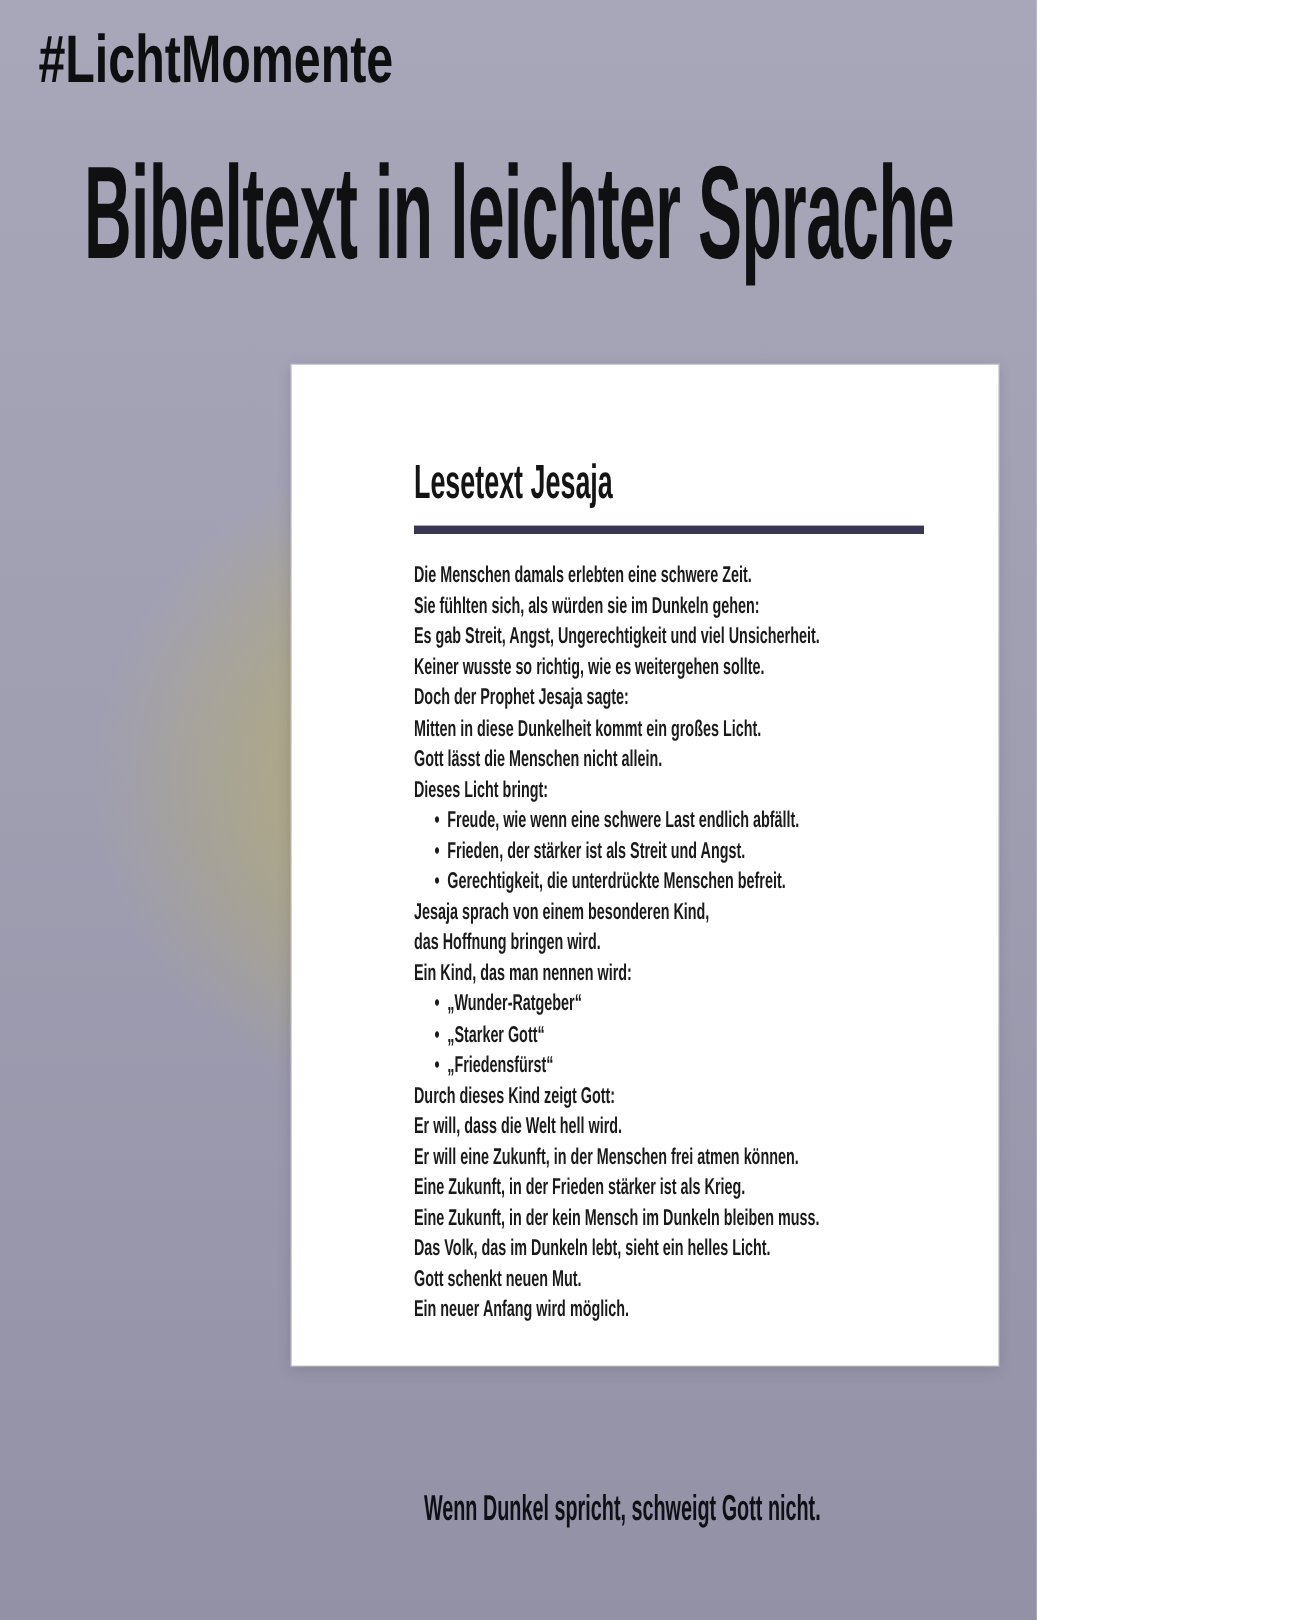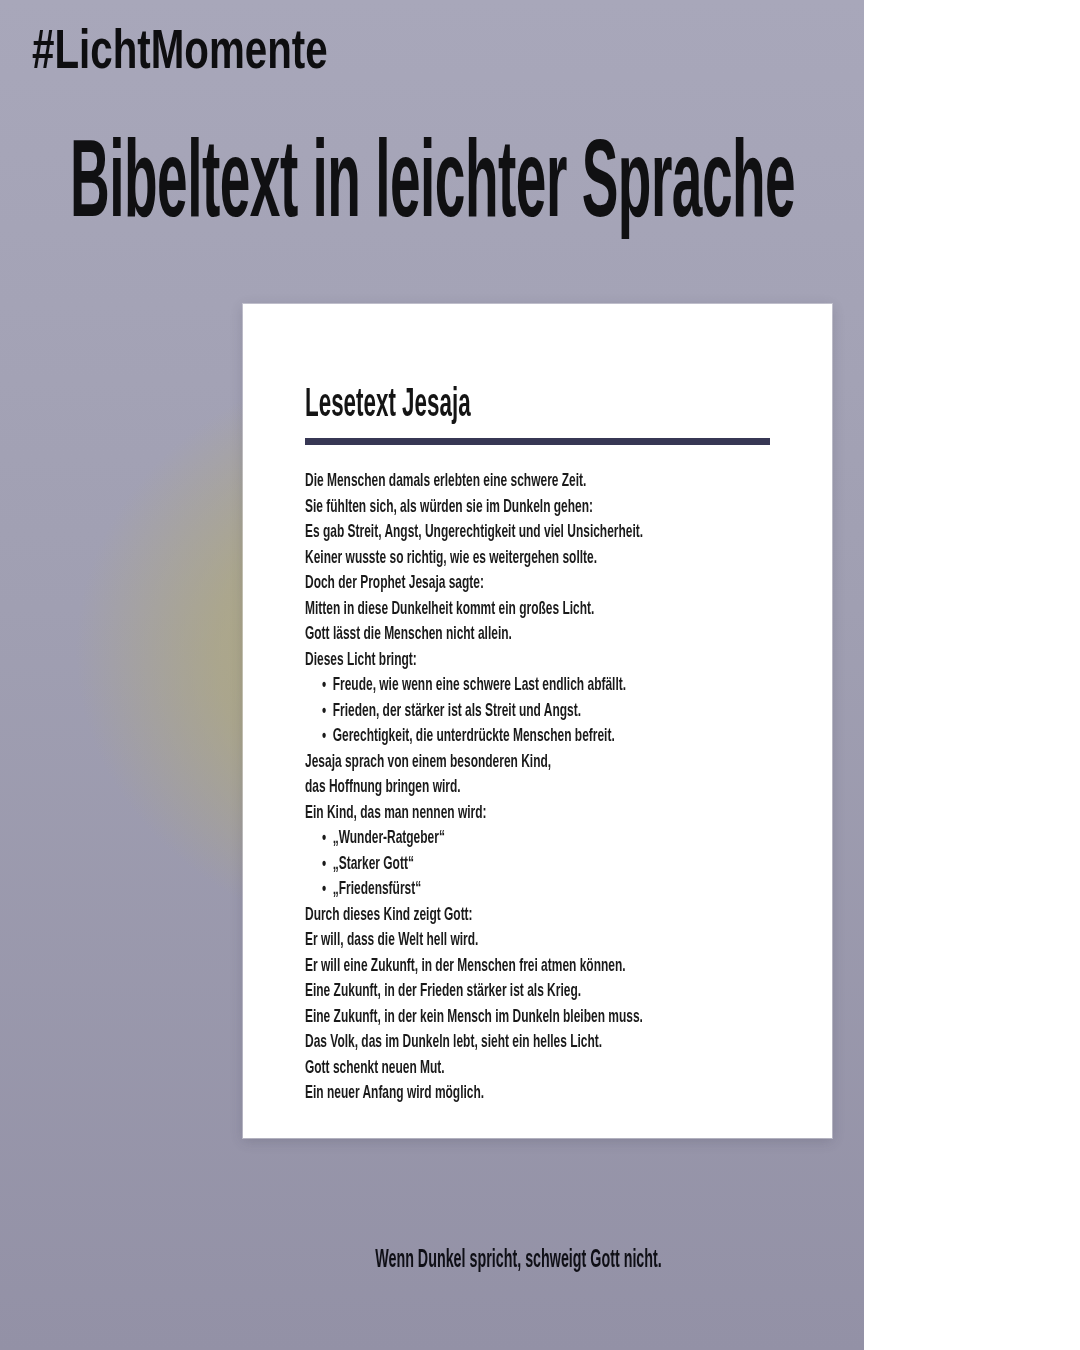--- a/index.html
+++ b/index.html
@@ -29,41 +29,41 @@
     white-space:nowrap; transform:scaleX(0.50); transform-origin:left top;
   }
 
   
   .card {
     position:absolute; left:243px; top:304px;
     width:589px; height:834px;
     background:#ffffff;
     box-shadow:0 0 0 1px rgba(255,255,255,0.35), 0 3px 12px rgba(50,50,70,0.20);
   }
-  .card-inner { padding:74px 62px 0 62px; }
+  .card-inner { padding:74px 62px 0 62px;margin-left:40px; }
   .card-heading {
     font-size:40px; font-weight:bold; color:#141414;
     line-height:48px; white-space:nowrap;
     transform:scaleX(0.56); transform-origin:left top;
   }
   .rule { margin-top:12px; height:7px; background:#373754; }
   .text-block { margin-top:22px; }
   .line {
     position:relative;
     font-size:19px; font-weight:bold; color:#1a1a1a;
     height:25.5px; line-height:25.5px;
     white-space:nowrap;
     transform:scaleX(0.63); transform-origin:left center;
   }
   .line.bullet { padding-left:44px; }
   .line.bullet::before { content:"•"; position:absolute; left:27px; top:0; }
 
   
   .footer { position:absolute; left:0; top:1238px; width:1038px; text-align:center; }
-  .footer-line { height:40px; line-height:40px; font-size:26px; font-weight:bold; color:#0f0f16; }
+  .footer-line { height:40px; line-height:40px; font-size:30px; font-weight:bold; color:#0f0f16; }
   .footer-line > span {
     display:inline-block; white-space:nowrap;
     transform:scaleX(0.55); transform-origin:center top;
   }
 
   
   .logo {
     position:absolute; left:941px; top:1228px;
     width:110px; height:110px; border-radius:50%;
     background:radial-gradient(circle at 45% 40%, #2189b1 0%, #1e81a8 55%, #14688d 100%);

